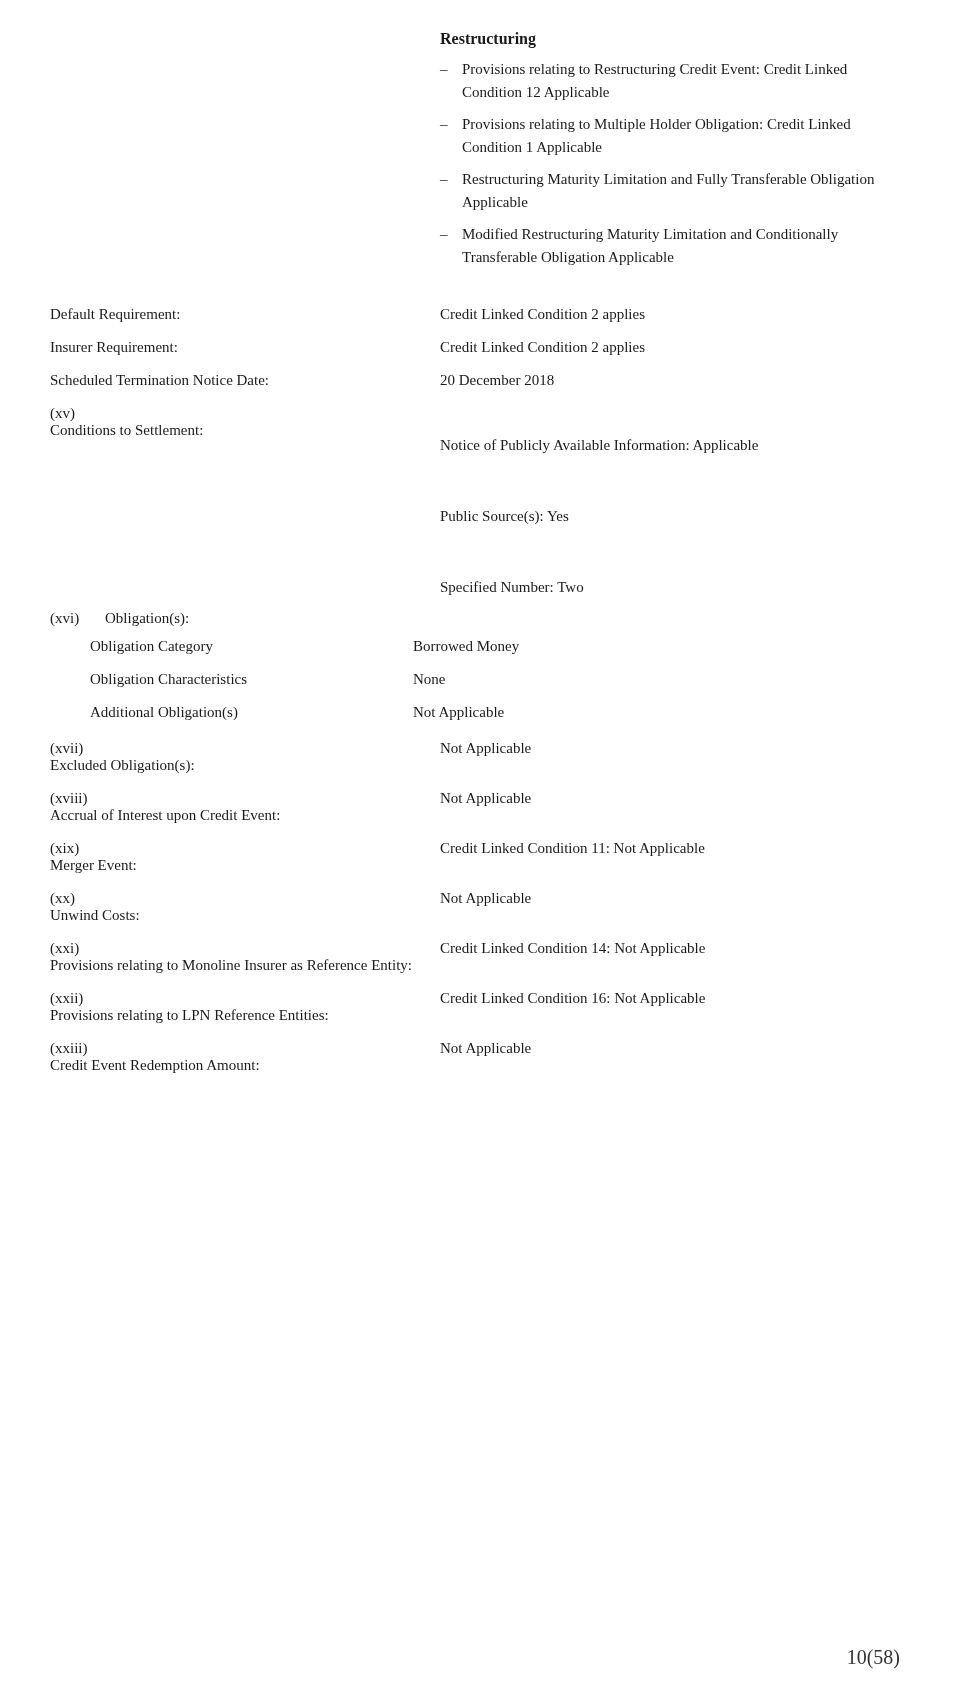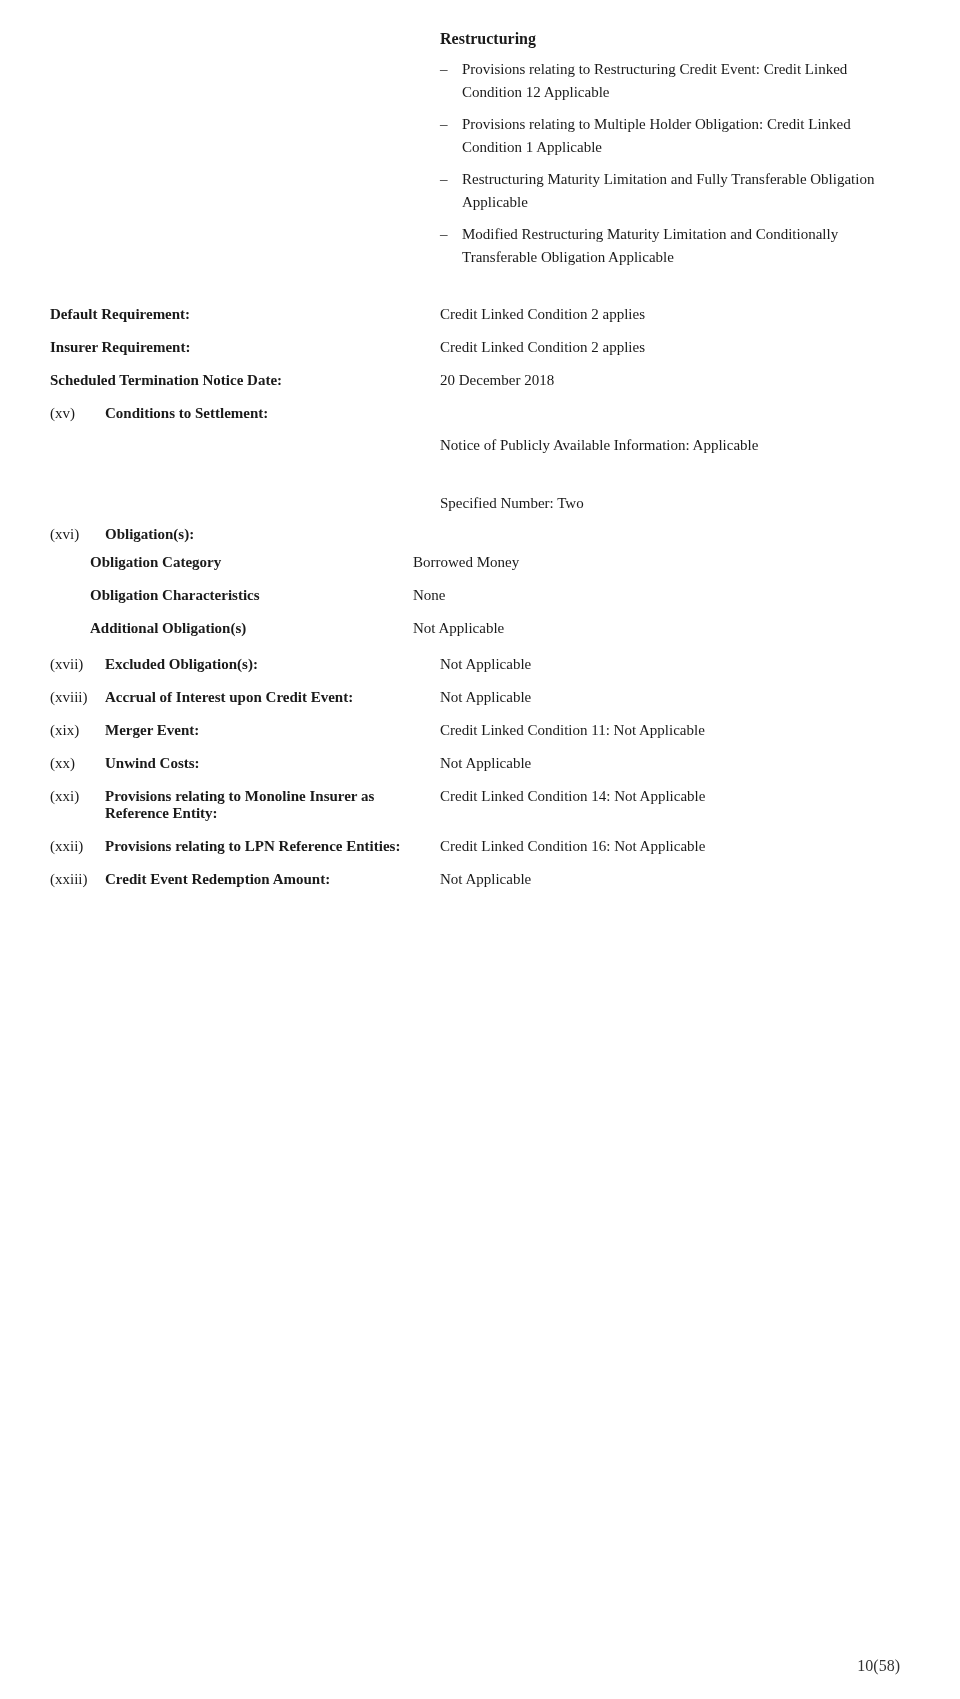--- a/index.html
+++ b/index.html
@@ -28,21 +28,21 @@
     .left-col {
       width: 380px;
       min-width: 380px;
       padding-right: 20px;
     }
     .right-col {
       flex: 1;
       padding-left: 10px;
     }
     .label {
-      font-weight: bold;
+      font-weight: normal;
       font-size: 15px;
     }
     .value {
       font-size: 15px;
       margin-top: 32px;
     }
     .bullet-list {
       list-style: none;
       padding: 0;
       margin: 0;
@@ -96,37 +96,37 @@
     .conditions-section {
       display: flex;
       flex-direction: row;
       padding: 8px 0;
       align-items: flex-start;
     }
     .conditions-left {
       width: 380px;
       min-width: 380px;
       display: flex;
-      flex-direction: row;
+      flex-direction: column;
       align-items: flex-start;
     }
     .conditions-right {
       flex: 1;
       padding-left: 10px;
     }
     .conditions-value-block {
       display: flex;
       flex-direction: column;
-      gap: 9px;
+      gap: 22px;
     }
     .page-footer {
       position: fixed;
-      bottom: 24px;
+      bottom: 30px;
       right: 60px;
-      font-size: 16px;
+      font-size: 20px;
       color: #333;
     }
     .top-section {
       display: flex;
       padding: 0 0 20px 0;
     }
     .top-left {
       width: 380px;
       min-width: 380px;
     }
@@ -215,20 +215,21 @@
 
 
   <div class="conditions-section">
     <div class="conditions-left">
       <span class="roman-num">(xv)</span>
       <span class="roman-text label">Conditions to Settlement:</span>
     </div>
     <div class="conditions-right">
       <div class="conditions-value-block">
         <span class="value">Notice of Publicly Available Information: Applicable</span>
+        <span class="value">Public Source(s): Yes</span>
         <span class="value">Specified Number:  Two</span>
       </div>
     </div>
   </div>
 
   <div class="obligations-container">
     <div class="obligations-left">
       <span class="roman-num">(xvi)</span>
       <span class="roman-text label">Obligation(s):</span>
     </div>

